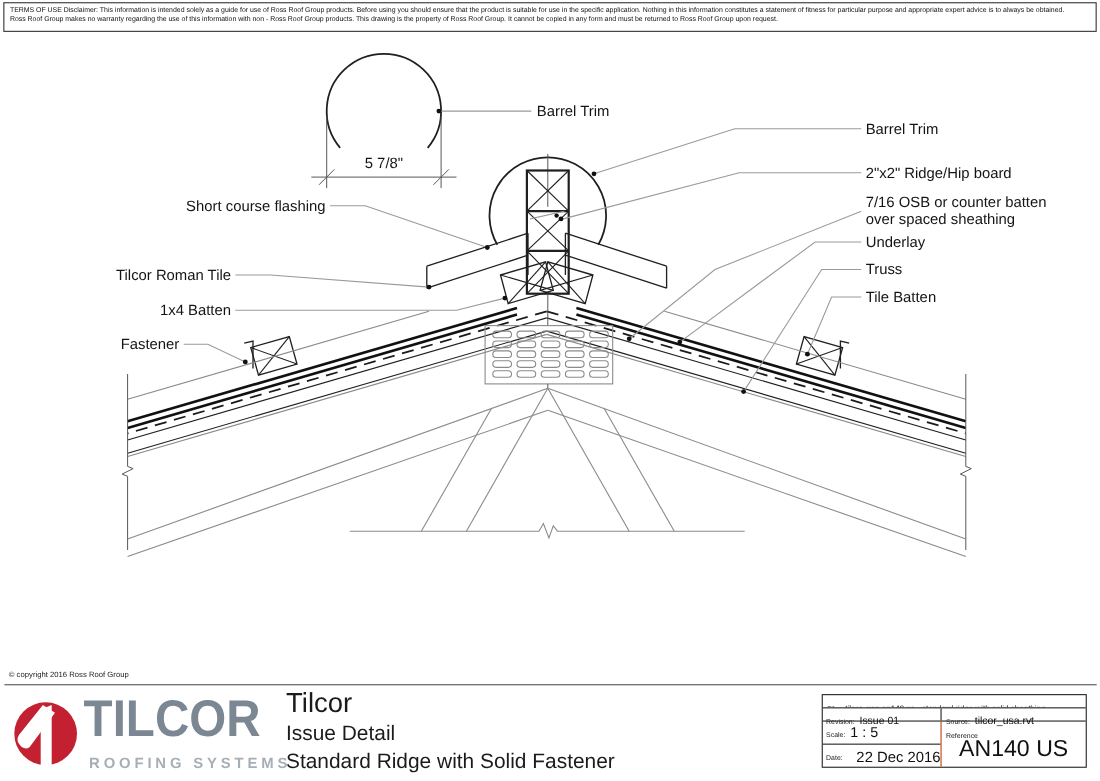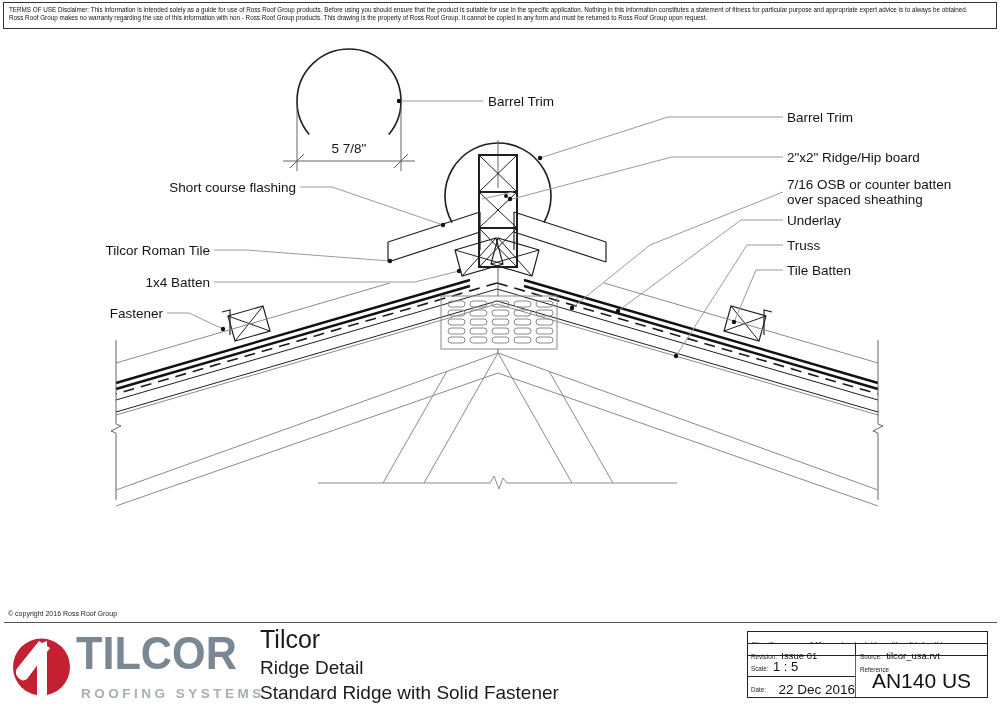--- a/index.html
+++ b/index.html
@@ -250,21 +250,21 @@
 
 <svg class="logo-mark" width="58" height="72" viewBox="0 0 58 72">
   <circle cx="29.5" cy="34" r="28.5" fill="#c32131"></circle>
   <path d="M5,43 Q2,38 7,33 L27,8 L38,15 L15,46 Q10,50 5,43 Z" fill="#fff"></path>
   <path d="M25,12 L35,8 L35,70 L25,70 Z" fill="#fff"></path>
 </svg>
 <div class="logo-word">TILCOR</div>
 <div class="logo-tag">ROOFING SYSTEMS</div>
 
 <div class="t1">Tilcor</div>
-<div class="t2">Ridge Detail</div>
+<div class="t2">Issue Detail</div>
 <div class="t3">Standard Ridge with Solid Fastener</div>
 
 <div class="tblock">
   <div class="tb-row1">
     <span class="tb-lab">File:</span>
     <span class="tb-file">tilcor_usa an140 us - standard ridge with solid sheathing</span>
   </div>
   <div class="tb-row2">
     <div class="tb-c-l">
       <span class="tb-lab">Revision:</span>

